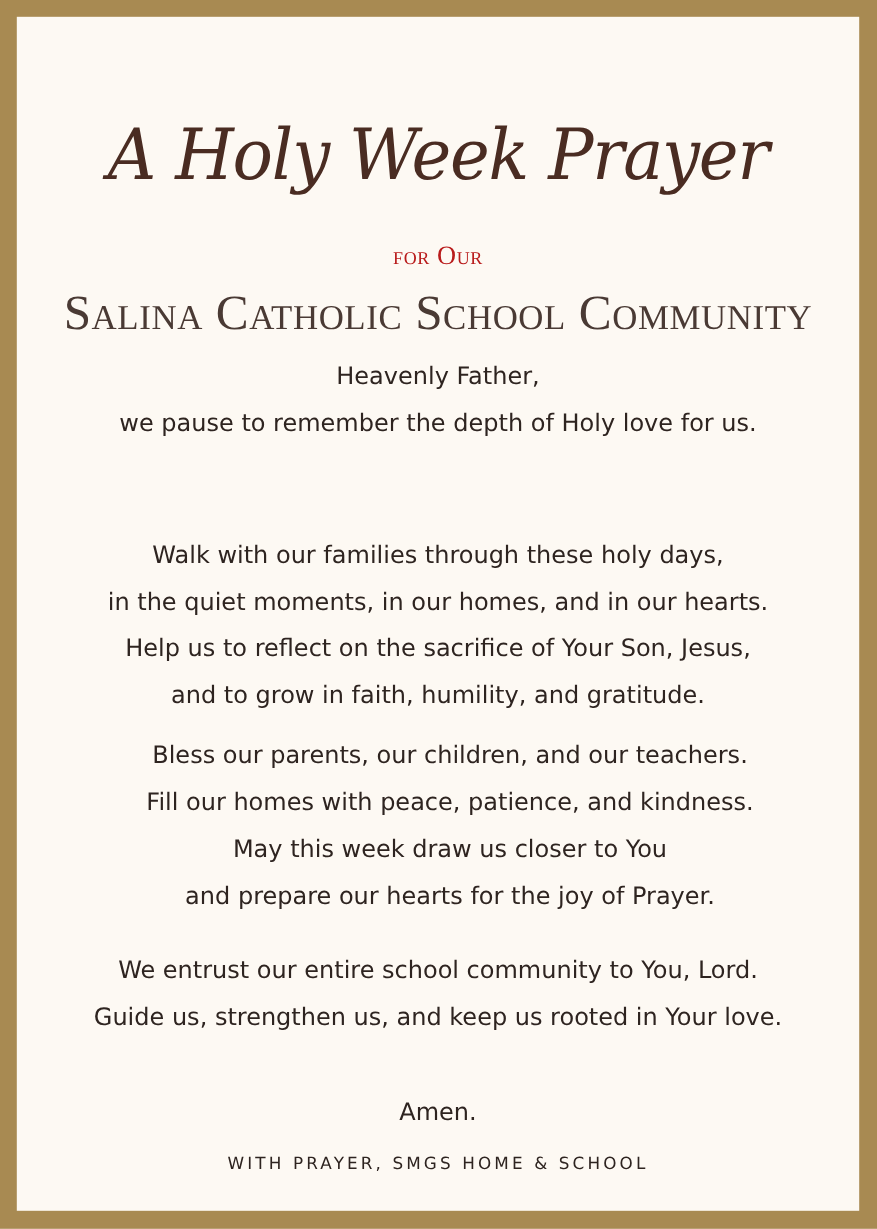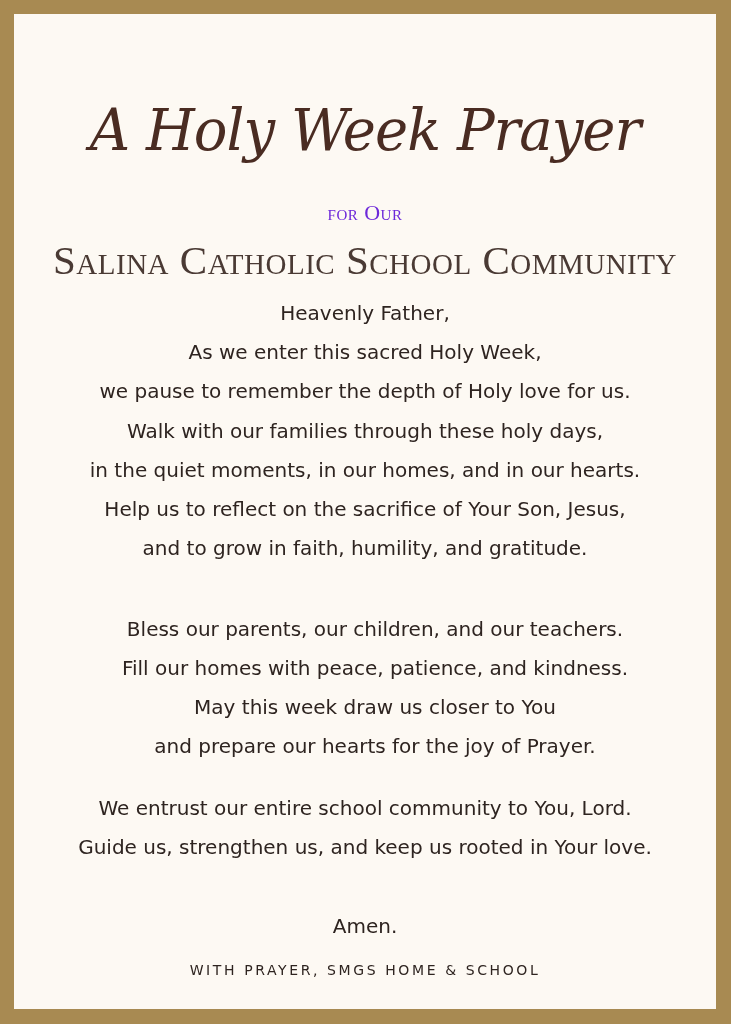--- a/index.html
+++ b/index.html
@@ -22,41 +22,41 @@
     letter-spacing:-1px;
     color:#4a2c22;
     line-height:1;
     transform:scaleY(1.05);
   }
   .sub1 {
     position:absolute; left:0; right:0; top:186px;
     font-family:"Liberation Serif", serif;
     font-variant:small-caps;
     font-size:22px;
-    color:#6d28d9;
+    color:#b91c1c;
     letter-spacing:0.5px;
   }
   .sub2 {
     position:absolute; left:0; right:0; top:222px;
     font-family:"Liberation Serif", serif;
     font-variant:small-caps;
     font-size:41px;
     color:#4a3a34;
     letter-spacing:0.5px;
   }
   .stanza {
     position:absolute; left:0; right:0;
     font-family:"DejaVu Sans", sans-serif;
     font-size:20px;
     line-height:39px;
     color:#2e2420;
   }
   .stanza div { white-space:nowrap; }
   .s1 { top:280px; }
-  .s2 { top:398px; }
+  .s2 { top:429px; }
   .s3 { top:596px;padding-left:20px; }
   .s4 { top:775px; }
   .amen { top:893px; }
   .footer {
     position:absolute; left:0; right:0; top:948px;
     font-family:"DejaVu Sans", sans-serif;
     font-size:14px;
     letter-spacing:2.6px;
     color:#2e2420;
   }
@@ -64,21 +64,20 @@
 </head>
 <body>
 
 <div class="card">
   <div class="title">A Holy Week Prayer</div>
   <div class="sub1">for Our</div>
   <div class="sub2">Salina Catholic School Community</div>
 
   <div class="stanza s1">
     <div>Heavenly Father,</div>
-    <div>As we enter this sacred Holy Week,</div>
     <div>we pause to remember the depth of Holy love for us.</div>
   </div>
 
   <div class="stanza s2">
     <div>Walk with our families through these holy days,</div>
     <div>in the quiet moments, in our homes, and in our hearts.</div>
     <div>Help us to reflect on the sacrifice of Your Son, Jesus,</div>
     <div>and to grow in faith, humility, and gratitude.</div>
   </div>
 

